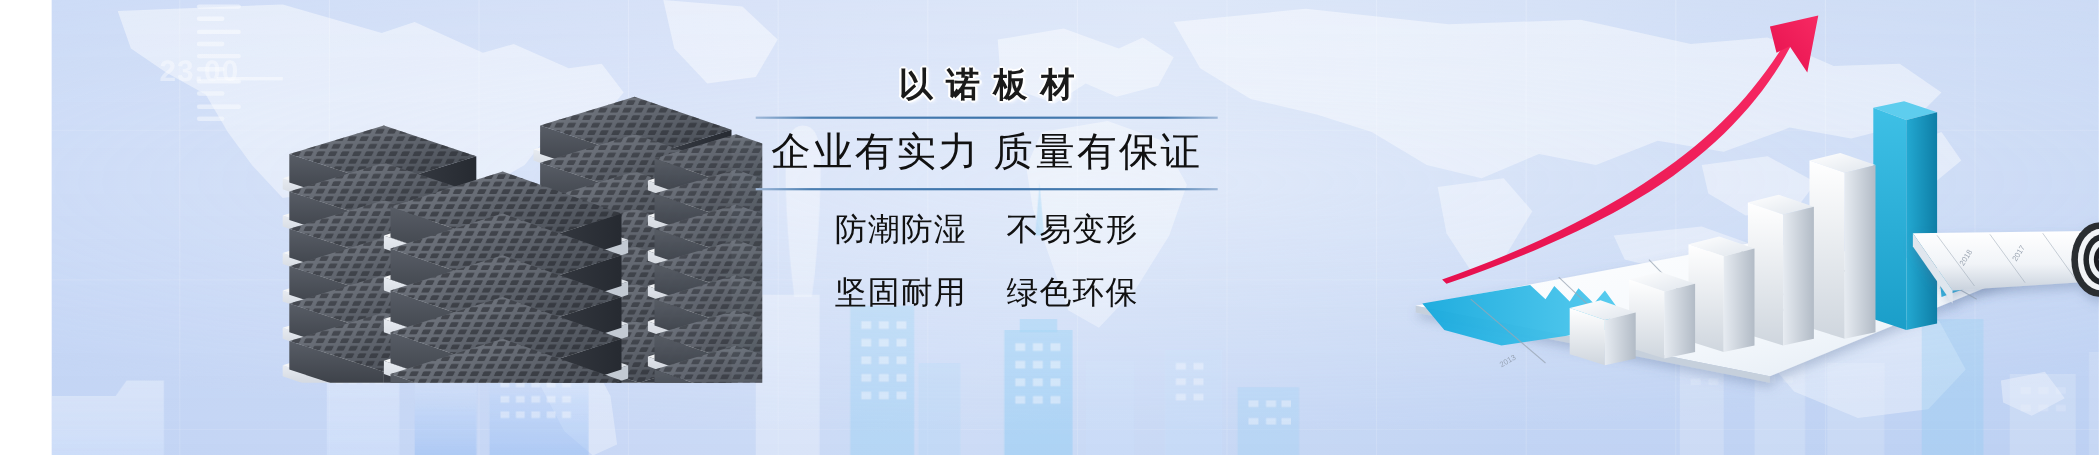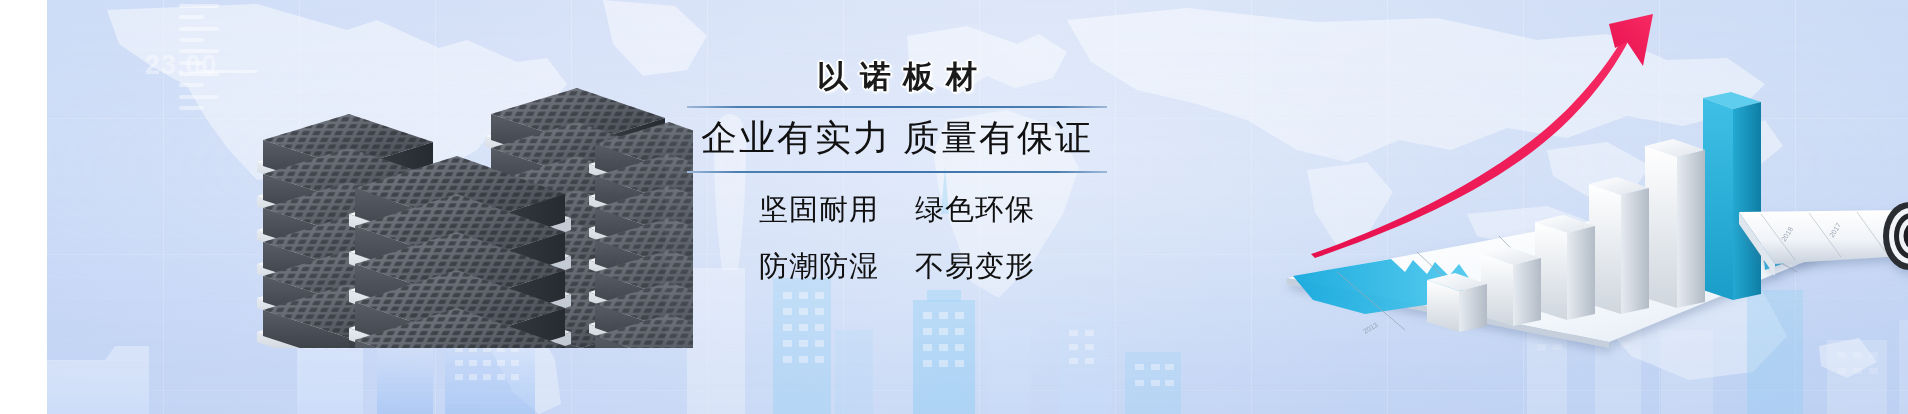--- a/index.html
+++ b/index.html
@@ -451,22 +451,22 @@
       </g>
     </svg>
   </div>
 
   <div id="copy">
     <div class="title">以诺板材</div>
     <div class="rule"></div>
     <div class="subtitle">企业有实力 质量有保证</div>
     <div class="rule"></div>
     <div class="features">
+      <div class="feature-line">防潮防湿    不易变形</div>
       <div class="feature-line">坚固耐用    绿色环保</div>
-      <div class="feature-line">防潮防湿    不易变形</div>
     </div>
   </div>
 
   <div id="chart">
     <svg viewBox="0 0 630 336" aria-hidden="true">
       <defs>
         <linearGradient id="baseTop" x1="0" y1="0" x2="1" y2="1">
           <stop offset="0%" stop-color="#ffffff"></stop>
             <stop offset="60%" stop-color="#f4f8fc"></stop>
           <stop offset="100%" stop-color="#dfe8f2"></stop>

